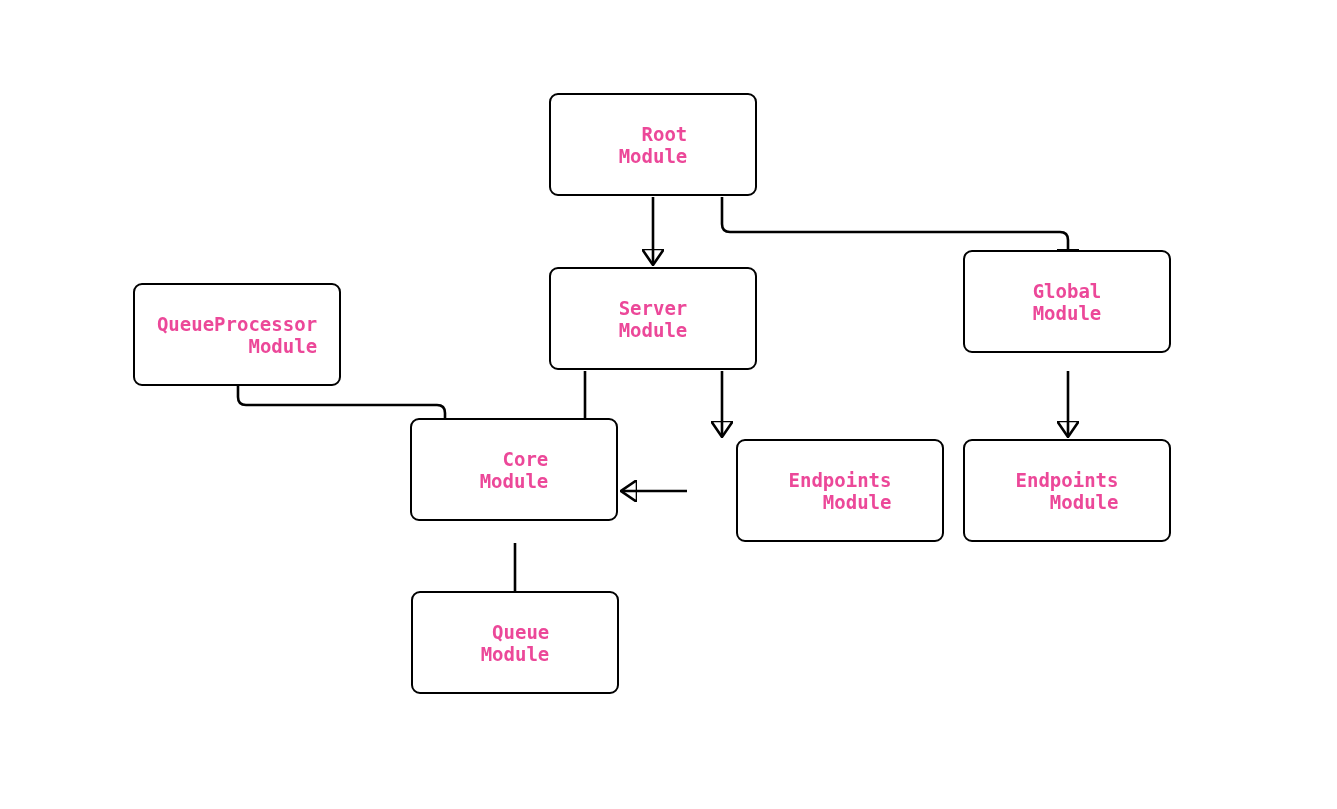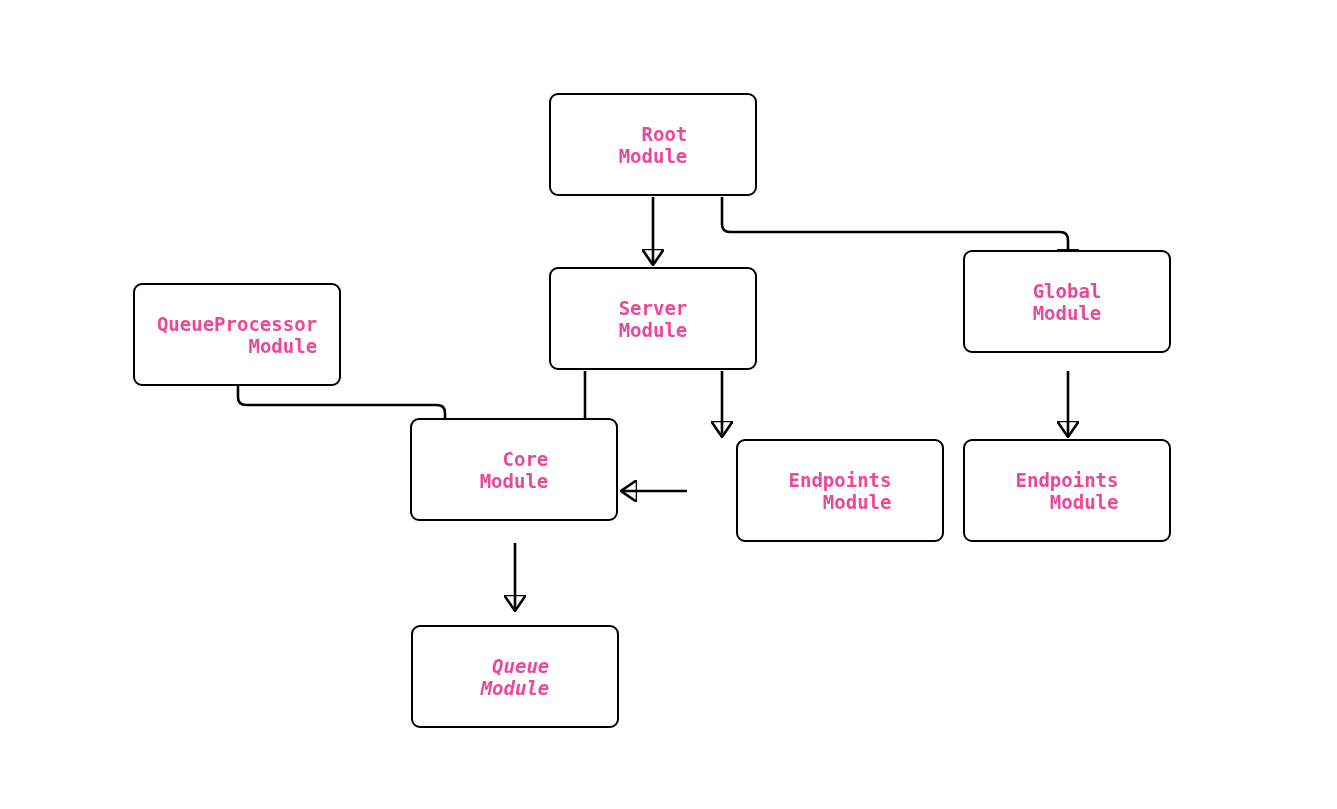--- a/index.html
+++ b/index.html
@@ -41,21 +41,21 @@
     white-space: pre-line;
     line-height: 22px;
   }
   .node-root           { left: 549px; top: 93px;  }
   .node-queueprocessor { left: 133px; top: 267px; margin-top: 16px; }
   .node-server         { left: 549px; top: 267px; }
   .node-global         { left: 963px; top: 250px; }
   .node-core           { left: 410px; top: 418px; }
   .node-endpoints      { left: 688px; top: 439px; margin-left: 48px; }
   .node-repository     { left: 963px; top: 439px; }
-  .node-queue          { left: 411px; top: 625px; font-style: italic; }
+  .node-queue          { left: 411px; top: 591px; }
 </style>
 </head>
 <body>
 
 <div class="canvas">
 
   <svg class="edges" width="1337" height="809" viewBox="0 0 1337 809" xmlns="http://www.w3.org/2000/svg">
     <defs>
       <marker id="arrow" markerUnits="userSpaceOnUse" markerWidth="17" markerHeight="22" refX="15" refY="11" orient="auto">
         <path d="M0 0 L16 11 L0 22 Z" fill="#000000" stroke="none"></path>

